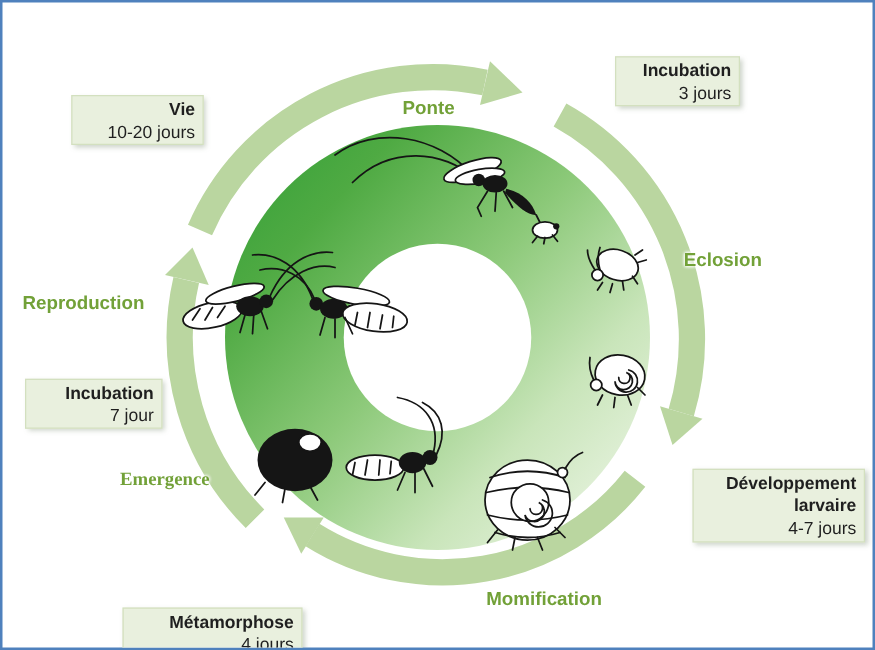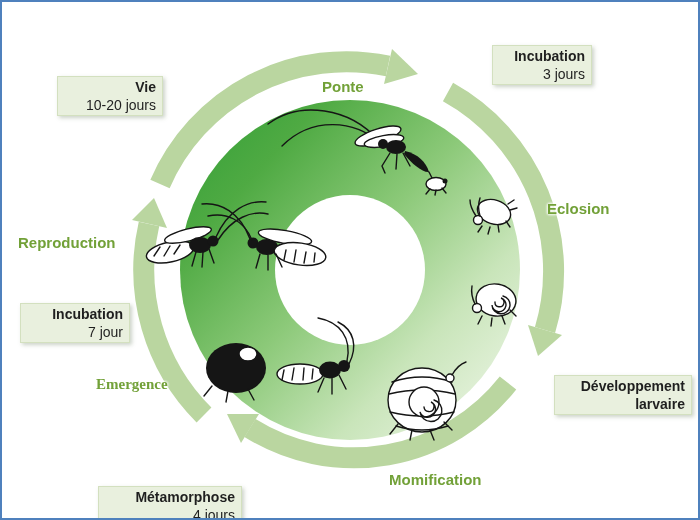--- a/index.html
+++ b/index.html
@@ -156,20 +156,21 @@
   <div class="duration-box box-vie">
     <div class="box-title">Vie</div>
     <div class="box-duration">10-20 jours</div>
   </div>
   <div class="duration-box box-incubation">
     <div class="box-title">Incubation</div>
     <div class="box-duration">3 jours</div>
   </div>
   <div class="duration-box box-dev">
     <div class="box-title">Développement larvaire</div>
+    <div class="box-duration">4-7 jours</div>
   </div>
   <div class="duration-box box-metamorphose">
     <div class="box-title">Métamorphose</div>
     <div class="box-duration">4 jours</div>
   </div>
   <div class="duration-box box-maturation">
     <div class="box-title">Incubation</div>
     <div class="box-duration">7 jour</div>
   </div>
 

